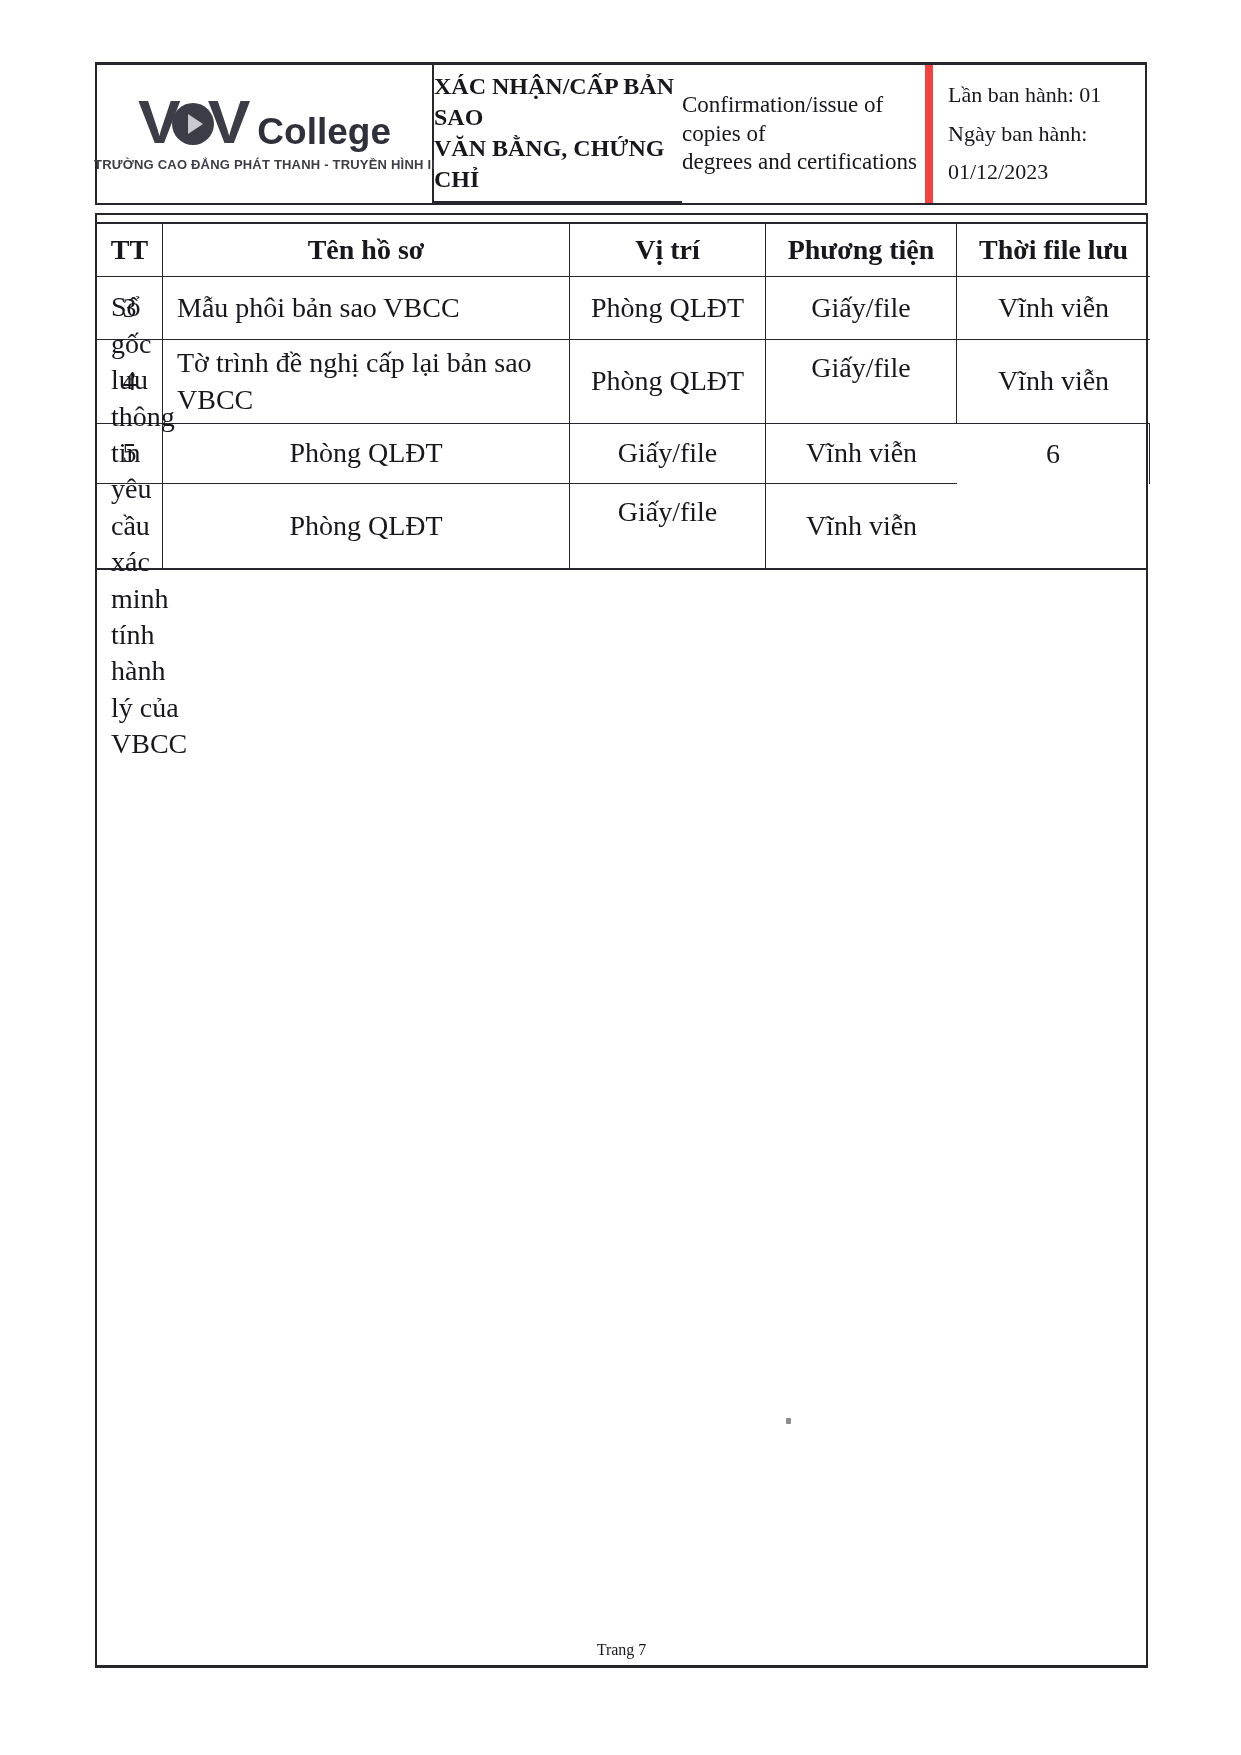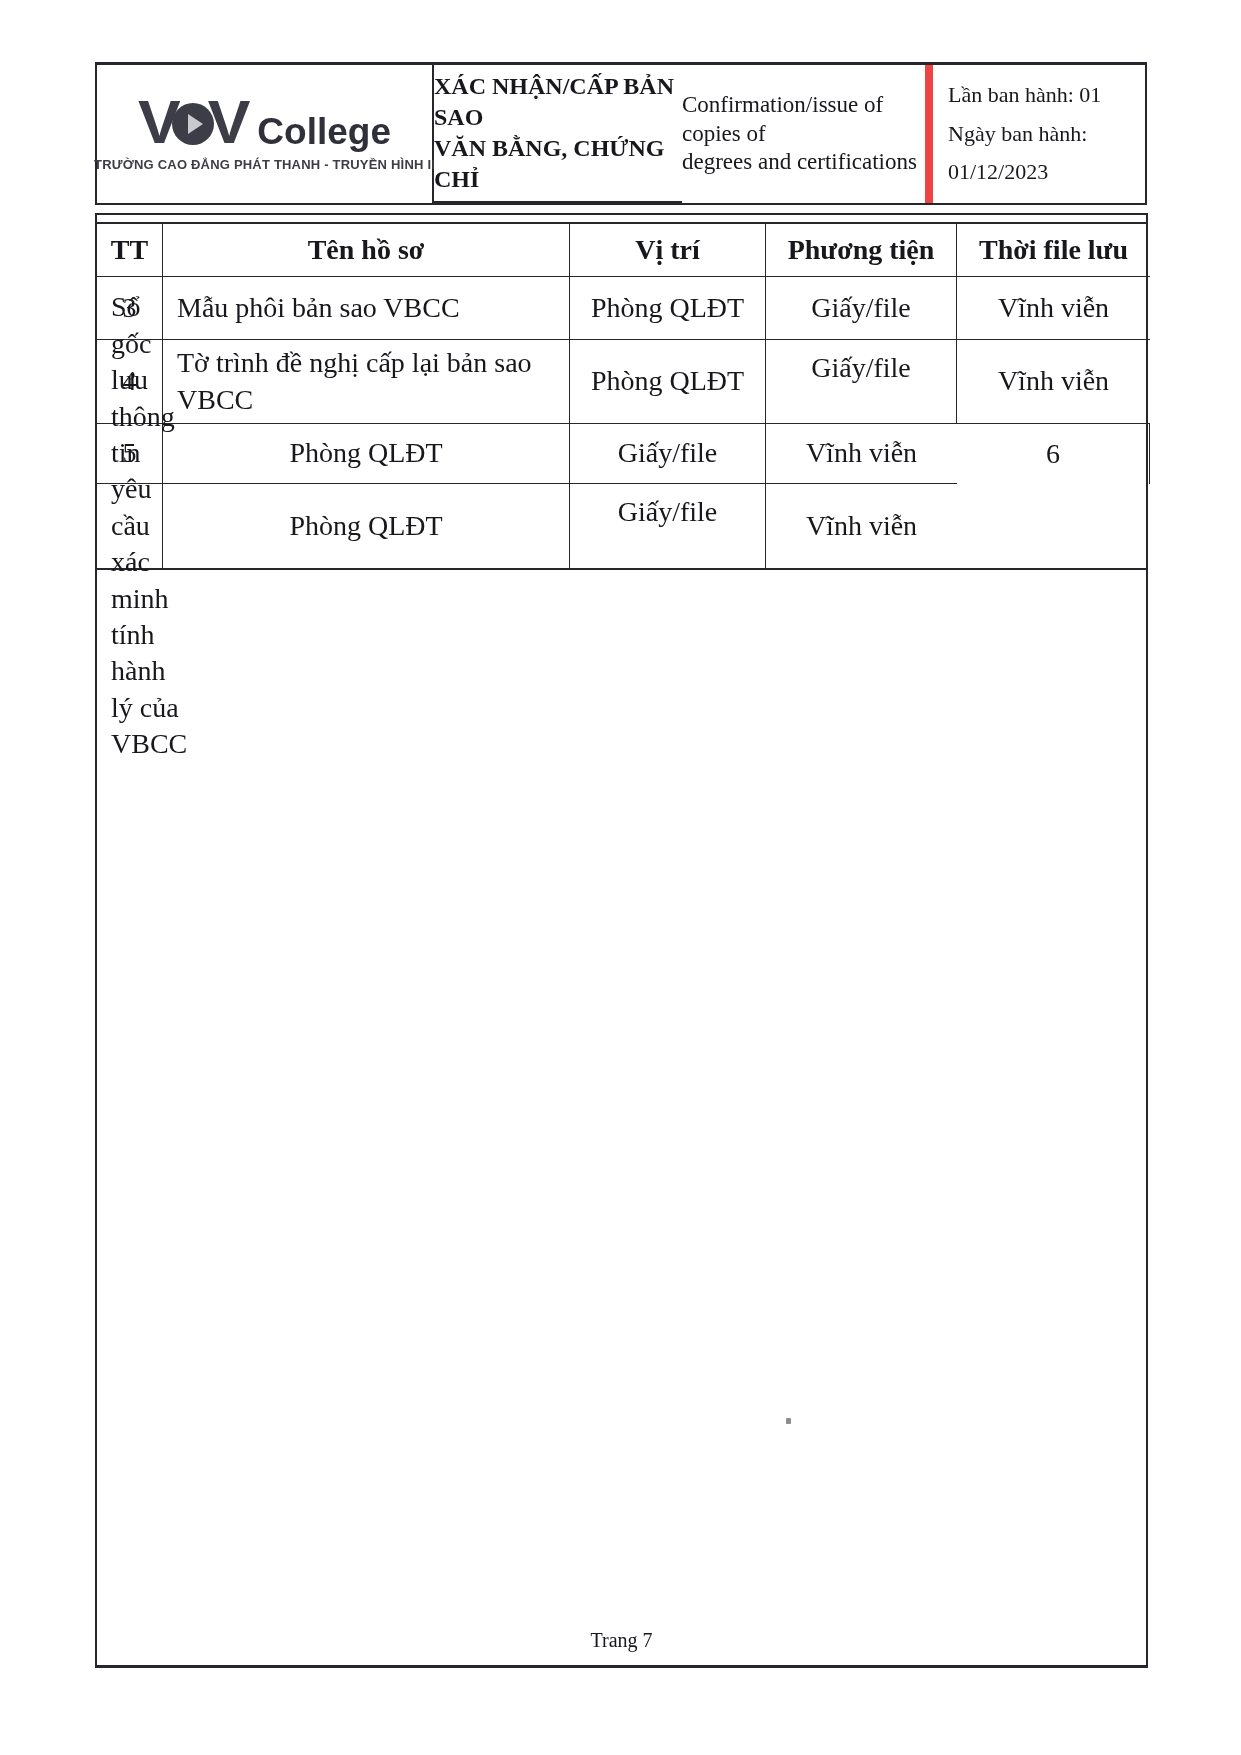--- a/index.html
+++ b/index.html
@@ -75,22 +75,22 @@
     display:flex; align-items:center; justify-content:center;
     font-size:28px; text-align:center; line-height:1.3; padding:7px 4px;
   }
   .c.col-last { border-right:none; }
   .c.row-last { border-bottom:none; }
   .c.hdr { font-weight:bold; }
   .c.name { justify-content:flex-start; text-align:left; padding-left:14px; padding-right:16px; }
   .c.up { align-items:flex-start; padding-top:10px; }
   
   .page-footer {
-    position:absolute; left:0; right:0; bottom:13px; text-align:center;
-    font-size:20px; color:#17171c;
+    position:absolute; left:0; right:0; bottom:6px; text-align:center;
+    font-size:16px; color:#17171c;
   }
   .speck {
     position:absolute; left:786px; top:1418px; width:5px; height:6px;
     background:#8d8d90; border-radius:1px;
   }
 </style>
 </head>
 <body>
 
 <div class="header-table">

